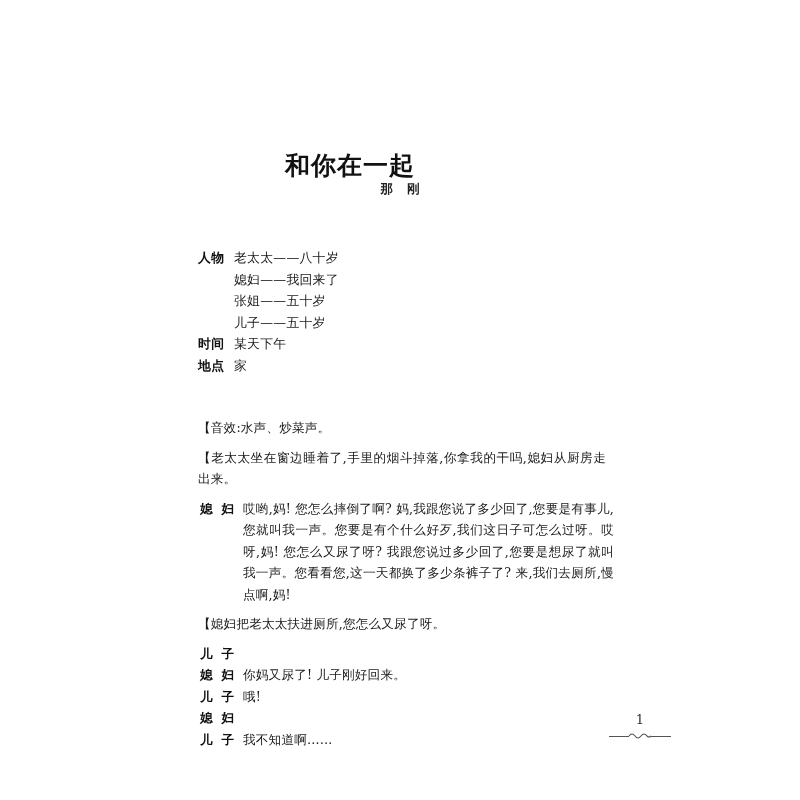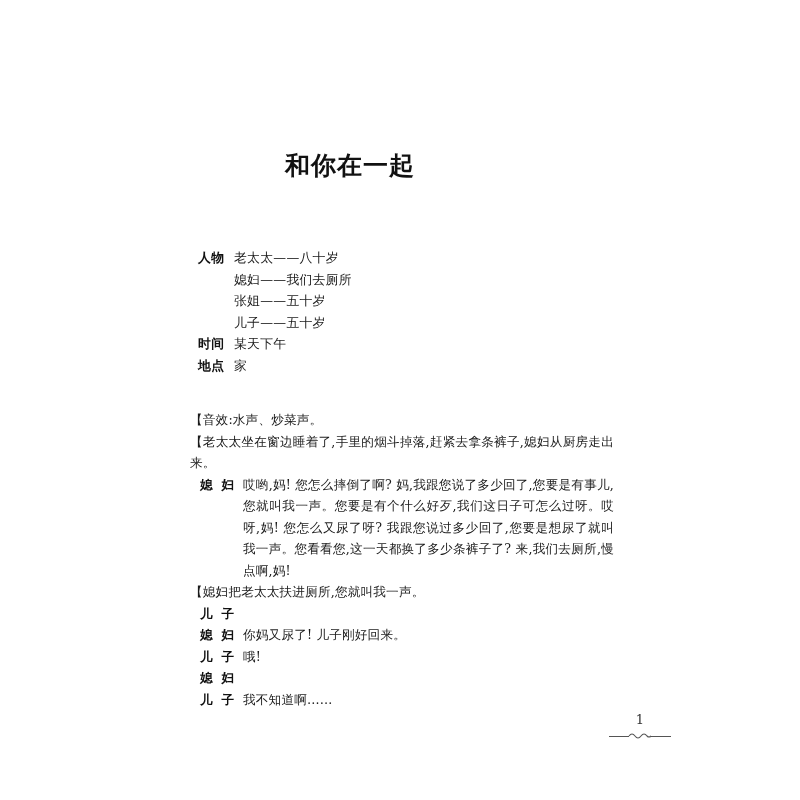--- a/index.html
+++ b/index.html
@@ -89,21 +89,21 @@
     width: 424px;
   }
 
   .stage {
     font-size: 12.6px;
     line-height: 21.5px;
     text-align: justify;
     text-justify: inter-character;
     color: #1a1a1a;
     letter-spacing: 0.2px;
-    margin: 0;
+    margin: 8px;
   }
 
   .line {
     display: flex;
     align-items: flex-start;
     font-size: 12.6px;
     line-height: 21.5px;
     color: #1a1a1a;
   }
   .speaker {
@@ -162,29 +162,32 @@
     height: 10px;
   }
 </style>
 </head>
 <body>
 
 <div class="page">
 
   <h1 class="title">和你在一起</h1>
 
+  <div class="byline">
+    <span>那</span><span class="gap"></span><span>刚</span>
+  </div>
 
   <div class="meta">
     <div class="meta-row">
       <div class="meta-label">人物</div>
       <div class="meta-value">老太太——八十岁</div>
     </div>
     <div class="meta-row">
       <div class="meta-label"></div>
-      <div class="meta-value">媳妇——我们去厕所</div>
+      <div class="meta-value">媳妇——我回来了</div>
     </div>
     <div class="meta-row">
       <div class="meta-label"></div>
       <div class="meta-value">张姐——五十岁</div>
     </div>
     <div class="meta-row">
       <div class="meta-label"></div>
       <div class="meta-value">儿子——五十岁</div>
     </div>
     <div class="meta-row">
@@ -193,31 +196,31 @@
     </div>
     <div class="meta-row">
       <div class="meta-label">地点</div>
       <div class="meta-value">家</div>
     </div>
   </div>
 
   <div class="body-block">
 
     <p class="stage">【音效:水声、炒菜声。</p>
-    <p class="stage">【老太太坐在窗边睡着了,手里的烟斗掉落,赶紧去拿条裤子,媳妇从厨房走出来。</p>
+    <p class="stage">【老太太坐在窗边睡着了,手里的烟斗掉落,你拿我的干吗,媳妇从厨房走出来。</p>
 
     <div class="line">
       <div class="speaker">
         <span>媳</span>
         <span>妇</span>
       </div>
       <div class="speech">哎哟,妈! 您怎么摔倒了啊? 妈,我跟您说了多少回了,您要是有事儿,您就叫我一声。您要是有个什么好歹,我们这日子可怎么过呀。哎呀,妈! 您怎么又尿了呀? 我跟您说过多少回了,您要是想尿了就叫我一声。您看看您,这一天都换了多少条裤子了? 来,我们去厕所,慢点啊,妈!</div>
     </div>
 
-    <p class="stage">【媳妇把老太太扶进厕所,您就叫我一声。</p>
+    <p class="stage">【媳妇把老太太扶进厕所,您怎么又尿了呀。</p>
 
     <div class="line">
       <div class="speaker">
         <span>儿</span>
         <span>子</span>
       </div>
     </div>
 
     <div class="line">
       <div class="speaker">

